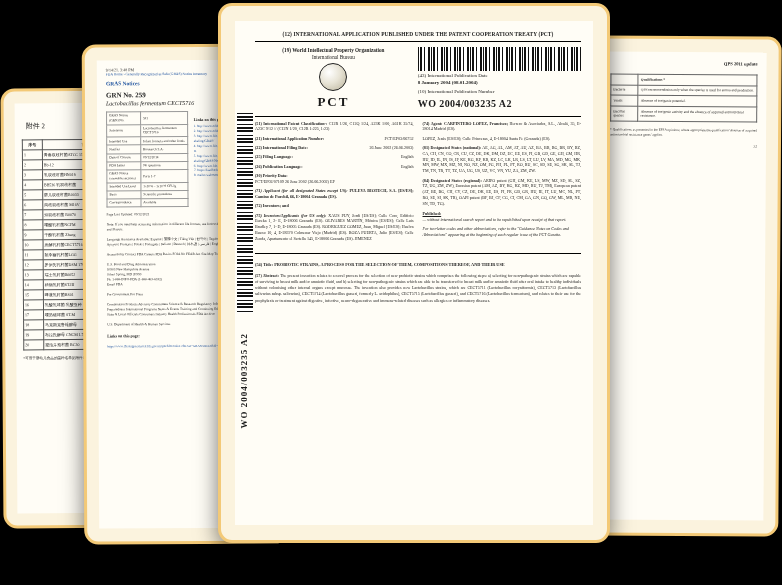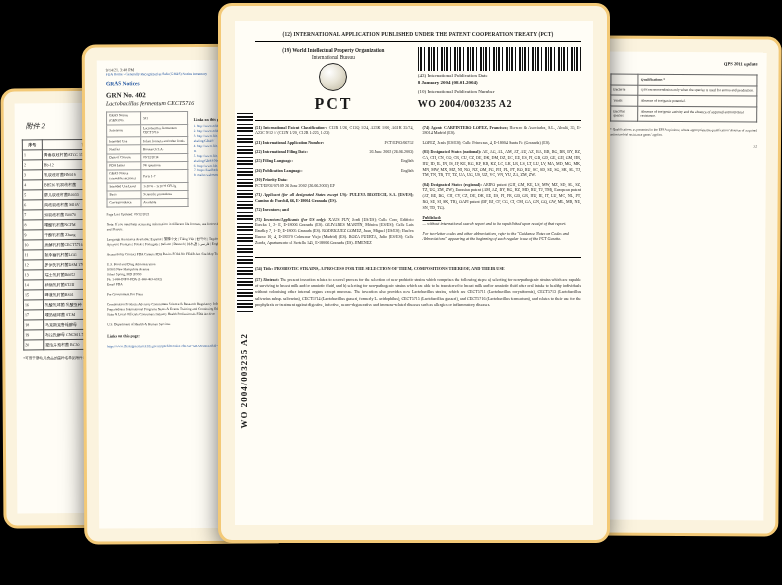--- a/index.html
+++ b/index.html
@@ -25,21 +25,21 @@
     position:absolute;
     background:#fffdf6;
     box-sizing:border-box;
     overflow:hidden;
     color:#1a1a1a;
   }
 
   
   #card1{left:2px;top:88px;width:150px;height:440px;transform:rotate(-0.4deg);}
   #card1 .page{left:11px;top:12px;right:11px;bottom:12px;padding:8px 7px;}
-  .cn-title{font-size:7px;margin:10px 0 8px 4px;font-style:italic;}
+  .cn-title{font-size:7px;margin:10px 0 8px 4px;}
   table.cn{border-collapse:collapse;width:100%;font-size:4px;}
   table.cn td,table.cn th{border:.5px solid #555;padding:2px 1px;vertical-align:top;line-height:1.25;}
   .cn-foot{font-size:3.6px;margin-top:6px;}
 
   
   #card2{left:83px;top:44px;width:205px;height:500px;transform:rotate(-0.3deg);}
   #card2 .page{left:12px;top:13px;right:12px;bottom:13px;padding:7px 9px;}
   .fda-date{font-size:4px;color:#333;}
   .fda-logo{color:#0b5ca8;font-weight:bold;font-size:13px;letter-spacing:1px;margin:7px 0 4px;font-family:"Liberation Sans",sans-serif;}
   .fda-crumb{font-size:3.6px;color:#1a4f9c;margin-bottom:4px;}
@@ -69,21 +69,21 @@
   .qps-pg{text-align:right;font-size:3.6px;margin-top:6px;}
 
   
   #card4{left:218px;top:3px;width:392px;height:540px;}
   #card4 .page{left:14px;top:15px;right:14px;bottom:15px;padding:10px 12px 10px 20px;}
   .pat-top{text-align:center;font-size:5.4px;font-weight:bold;letter-spacing:.1px;border-bottom:.6px solid #000;padding-bottom:4px;margin-bottom:5px;}
   .pat-head{display:flex;gap:6px;align-items:flex-start;}
   .pat-head .l{width:49%;font-size:5.2px;line-height:1.35;text-align:center;}
   .pat-head .r{width:51%;}
   .wipo-19{font-weight:bold;}
-  .pct-logo{font-size:16px;font-weight:bold;letter-spacing:2px;text-align:center;margin-top:2px;}
+  .pct-logo{font-size:13px;font-weight:bold;letter-spacing:2px;text-align:center;margin-top:2px;}
   .globe{width:26px;height:26px;border-radius:50%;border:1px solid #222;margin:2px auto 0;
     background:radial-gradient(circle at 35% 32%,#fff 0%,#e8e4d6 45%,#b9b29a 100%);}
   .barcode{height:24px;width:100%;
     background-image:repeating-linear-gradient(to right,#111 0 1px,#fff 1px 2px,#111 2px 4px,#fff 4px 6px,#111 6px 7px,#fff 7px 10px,#111 10px 12px,#fff 12px 13px);
     margin-bottom:2px;}
   .pub-no-lbl{font-size:5px;line-height:1.3;}
   .pub-no{font-size:10px;font-weight:bold;letter-spacing:.4px;margin-top:2px;}
   .rule{border-top:.6px solid #000;margin:5px 0 4px;}
   .cols{display:flex;gap:9px;}
   .cols .c{width:50%;}
@@ -205,21 +205,21 @@
       </table>
       <div class="cn-foot">*可用于婴幼儿食品的菌种名单见附件1。</div>
     </div>
   </div>
 
   <div class="card" id="card2">
     <div class="page">
       <div class="fda-date">9/14/21, 3:48 PM</div>
       <div class="fda-crumb">FDA Home › Generally Recognized as Safe (GRAS) Notice Inventory</div>
       <div class="fda-h1">GRAS Notices</div>
-      <div class="fda-h2">GRN No. 402</div>
+      <div class="fda-h2">GRN No. 259</div>
       <div class="fda-h3">Lactobacillus fermentum CECT5716</div>
 
       <div class="twocol">
         <div class="left">
           <table class="fda">
             <tbody id="fda-body">
                 <tr>
                   <td class="lbl">GRAS Notice (GRN) No.</td>
                   <td>531</td>
                 </tr>

